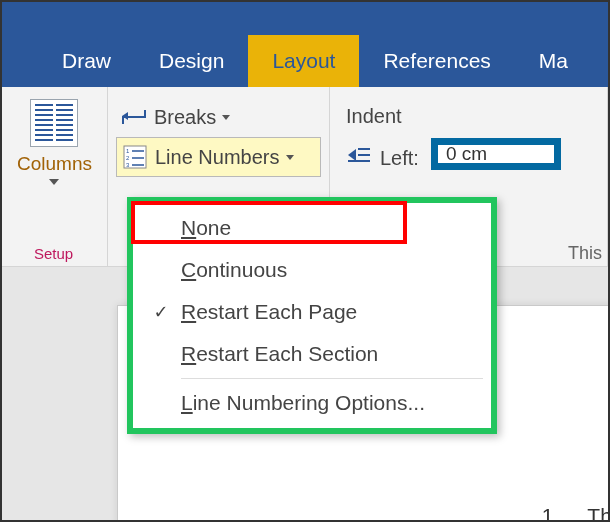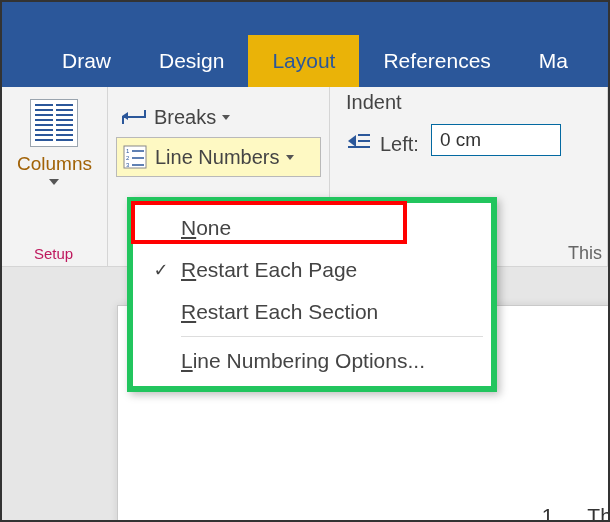--- a/index.html
+++ b/index.html
@@ -102,26 +102,26 @@
   .ps-icon { width: 28px; display:flex; justify-content:center; margin-right:6px;}
   .small-caret {
     width: 0; height: 0;
     border-left: 4px solid transparent;
     border-right: 4px solid transparent;
     border-top: 5px solid #555;
     display: inline-block;
     margin-left: 6px;
   }
   .breaks-icon svg, .ln-icon-wrap svg { display:block; }
-  .para-group { flex:1; padding-top:2px;}
+  .para-group { flex:1; padding-top:16px;}
   .para-title { font-size: 20px; color:#444; padding: 2px 8px 6px 8px;}
   .indent-row { display:flex; align-items:flex-end; padding: 4px 8px; font-size:20px; color:#444;}
   .indent-icon { margin-right:8px;}
   .indent-input {
-    border: 1px solid #0369a1;
+    border: 7px solid #0369a1;
     background:#fff;
     height: 32px;
     width: 130px;
     padding: 2px 8px;
     font-size: 19px;
     color:#333;
     margin-left: 12px;
   }
   .doc-area {
     position: absolute;
@@ -277,20 +277,24 @@
     </div>
   </div>
 </div>
 
 <div class="menu">
   <div class="menu-item">
     <span class="menu-check"></span>
     <span><span class="mnemonic">N</span><span>one</span></span>
   </div>
   <div class="menu-item">
+    <span class="menu-check"></span>
+    <span><span class="mnemonic">C</span><span>ontinuous</span></span>
+  </div>
+  <div class="menu-item">
     <span class="menu-check">✓</span>
     <span><span class="mnemonic">R</span><span>estart Each Page</span></span>
   </div>
   <div class="menu-item">
     <span class="menu-check"></span>
     <span><span class="mnemonic">R</span><span>estart Each Section</span></span>
   </div>
   <div class="menu-sep"></div>
   <div class="menu-item">
     <span class="menu-check"></span>

